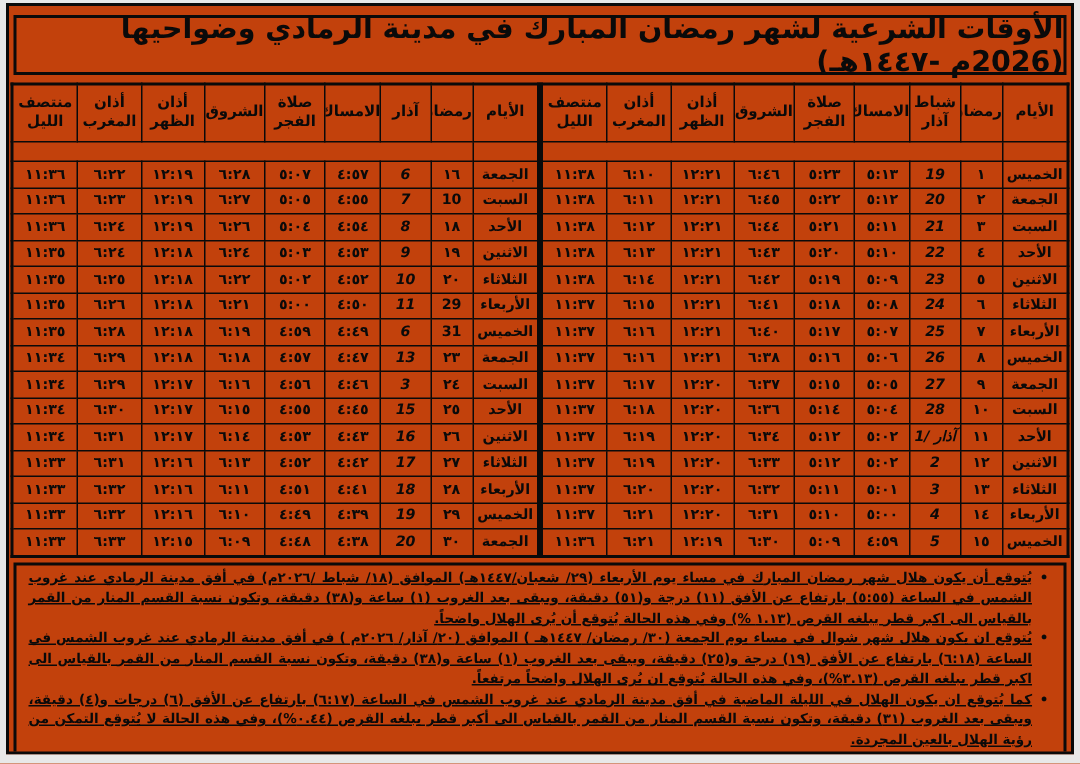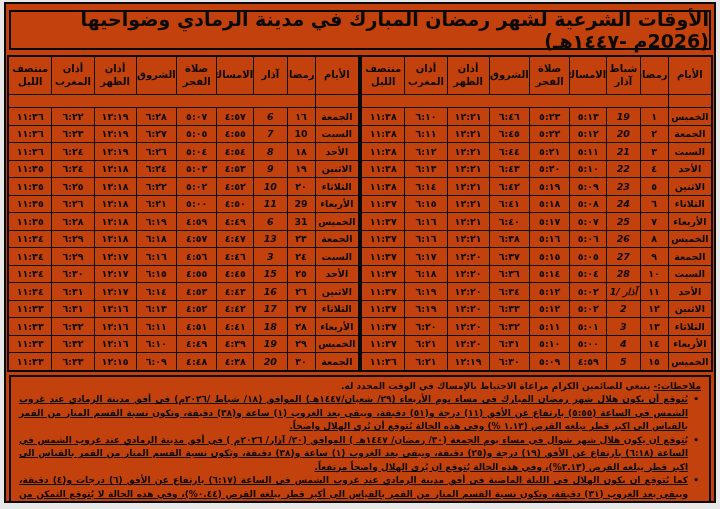--- a/index.html
+++ b/index.html
@@ -511,23 +511,19 @@
             <td>١٢:١٥</td>
             <td>٦:٣٣</td>
             <td>١١:٣٣</td>
           </tr>
         </tbody>
     </table>
 
   </div>
 
   <div class="notes">
-    <div>
-      <span class="note-heading">ملاحظات:-</span>
-      <span>ينبغي للصائمين الكرام مراعاة الاحتياط بالإمساك في الوقت المحدد له.</span>
-    </div>
     <div class="note-item">يُتوقع أن يكون هلال شهر رمضان المبارك في مساء يوم الأربعاء (٢٩/ شعبان/١٤٤٧هـ) الموافق (١٨/ شباط /٢٠٢٦م) في أفق مدينة الرمادي عند غروب الشمس في الساعة (٥:٥٥) بارتفاع عن الأفق (١١) درجة و(٥١) دقيقة، ويبقى بعد الغروب (١) ساعة و(٣٨) دقيقة، وتكون نسبة القسم المنار من القمر بالقياس الى اكبر قطر يبلغه القرص (١.١٣ %) وفي هذه الحالة يُتوقع أن يُرى الهلال واضحاً.</div>
     <div class="note-item">يُتوقع ان يكون هلال شهر شوال في مساء يوم الجمعة (٣٠/ رمضان/ ١٤٤٧هـ ) الموافق (٢٠/ آذار/ ٢٠٢٦م ) في أفق مدينة الرمادي عند غروب الشمس في الساعة (٦:١٨) بارتفاع عن الأفق (١٩) درجة و(٢٥) دقيقة، ويبقى بعد الغروب (١) ساعة و(٣٨) دقيقة، وتكون نسبة القسم المنار من القمر بالقياس الى اكبر قطر يبلغه القرص (٣.١٣%)، وفي هذه الحالة يُتوقع ان يُرى الهلال واضحاً مرتفعاً.</div>
     <div class="note-item">كما يُتوقع ان يكون الهلال في الليلة الماضية في أفق مدينة الرمادي عند غروب الشمس في الساعة (٦:١٧) بارتفاع عن الأفق (٦) درجات و(٤) دقيقة، ويبقى بعد الغروب (٣١) دقيقة، وتكون نسبة القسم المنار من القمر بالقياس الى أكبر قطر يبلغه القرص (٠.٤٤%)، وفي هذه الحالة لا يُتوقع التمكن من رؤية الهلال بالعين المجردة.</div>
 
   </div>
 
 </div>
 
 </body></html>

